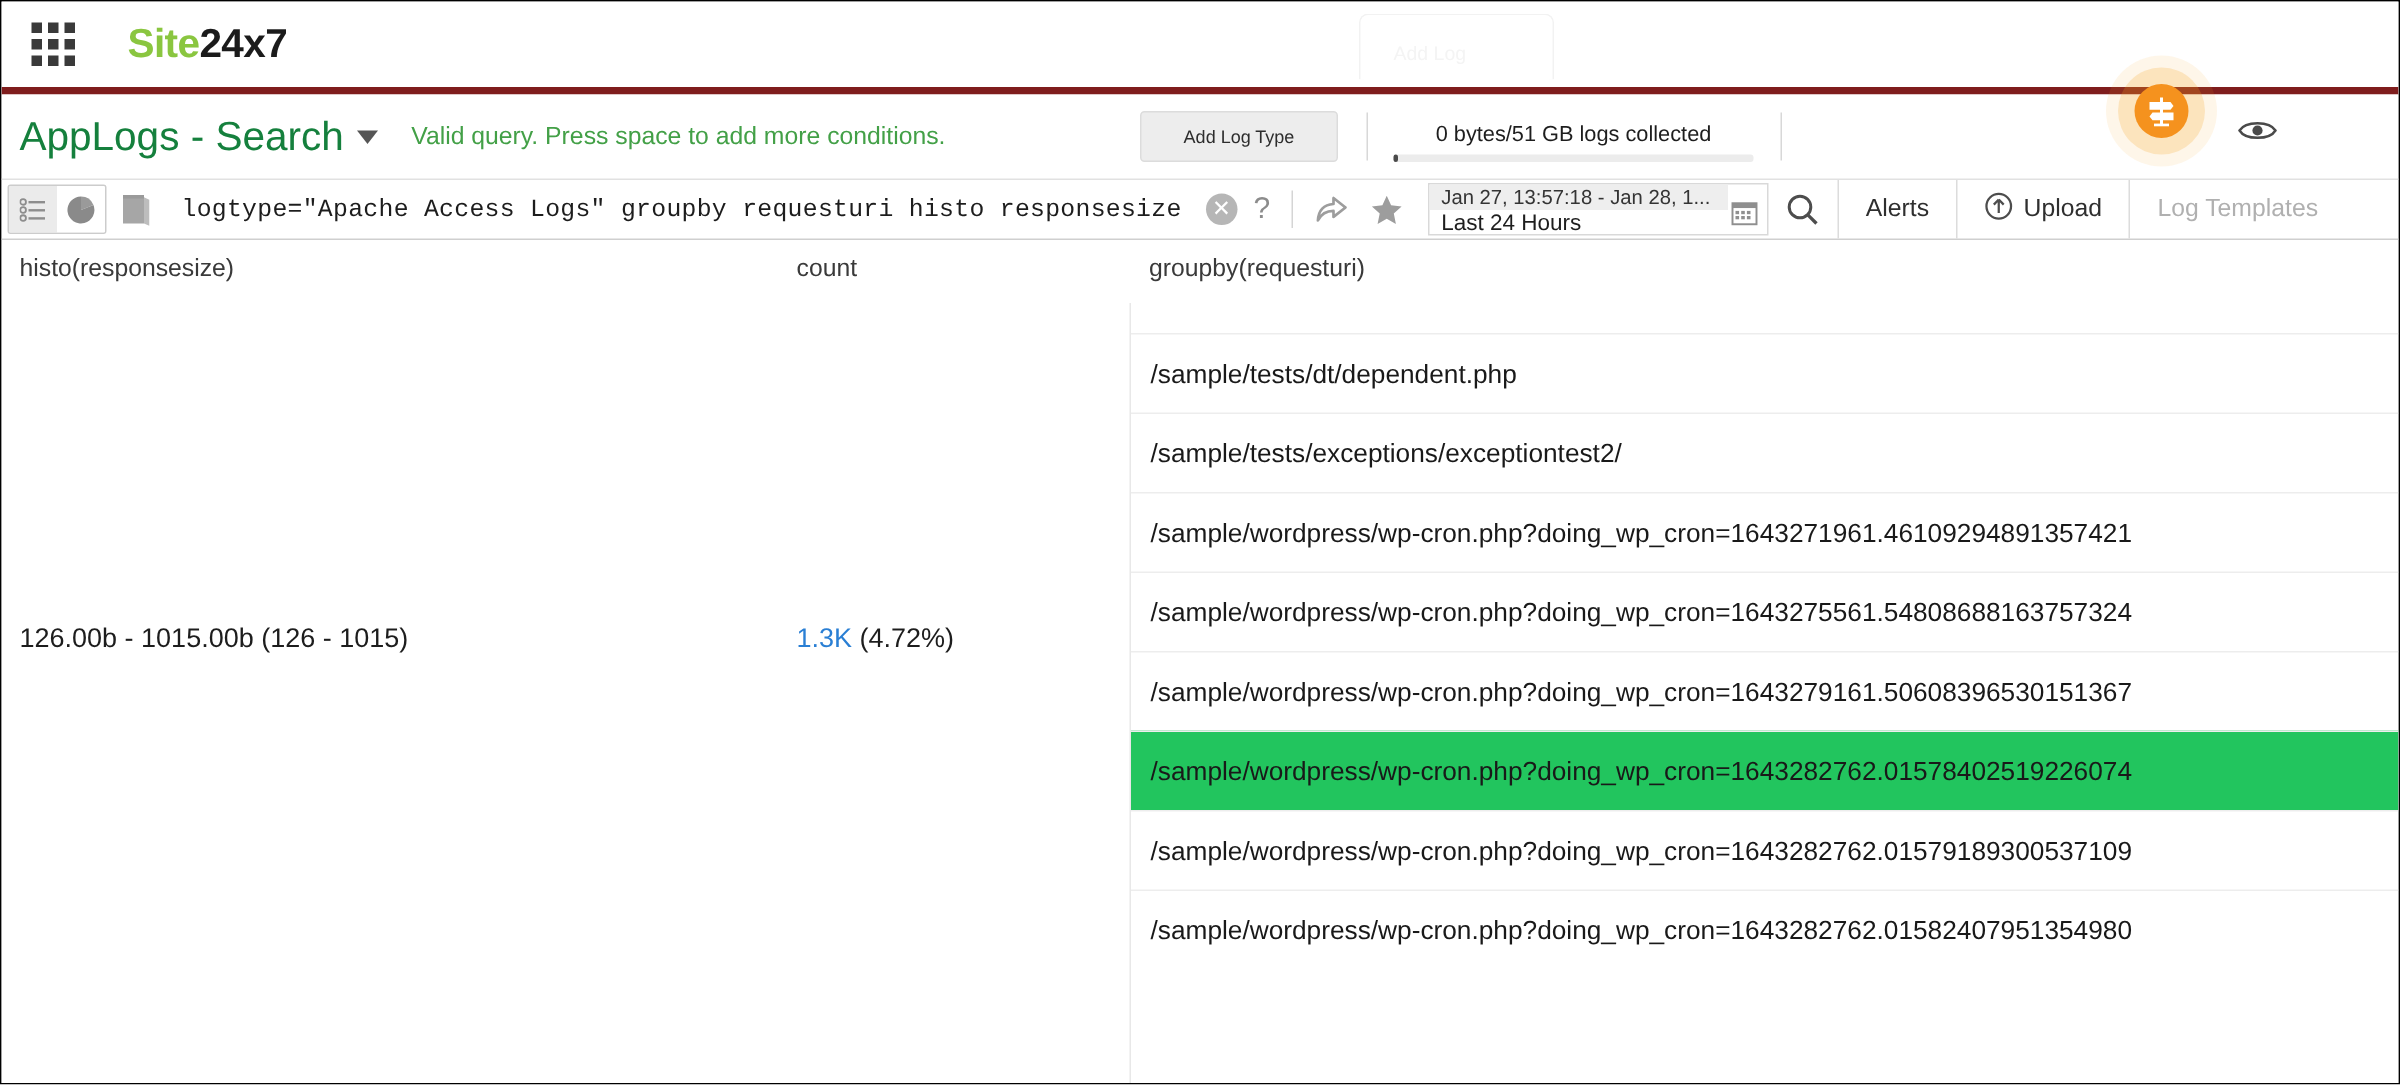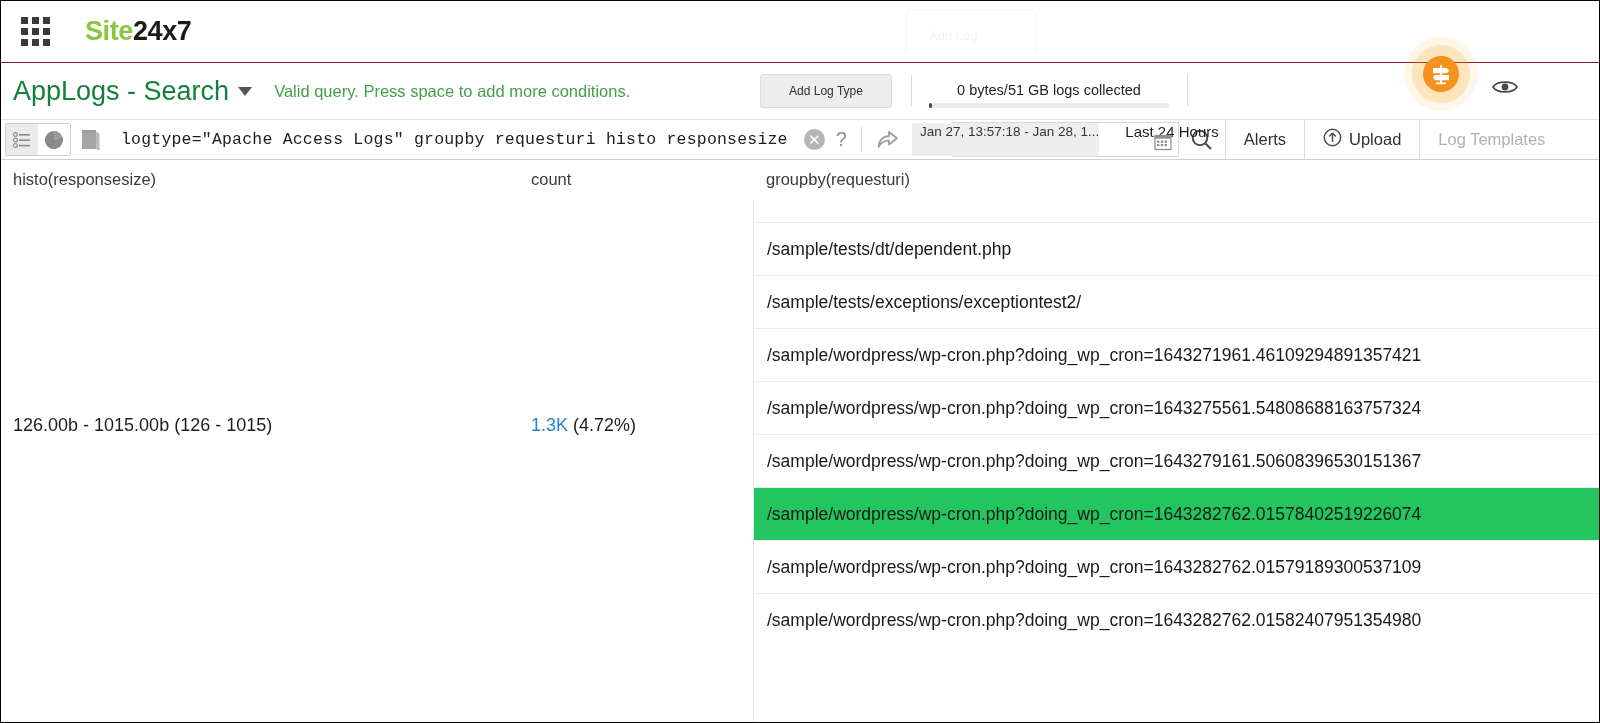--- a/index.html
+++ b/index.html
@@ -16,21 +16,21 @@
     background: #fff;
     overflow: hidden;
   }
 
   
   .topbar {
     position: relative;
     height: 62px;
     display: flex;
     align-items: center;
-    border-bottom: 1px solid #7f1d1d;
+    border-bottom: 5px solid #7f1d1d;
     background: #fff;
   }
   .waffle {
     margin-left: 18px;
     width: 32px; height: 32px;
     display: grid;
     grid-template-columns: repeat(3, 7px);
     grid-template-rows: repeat(3, 7px);
     gap: 4px;
     align-content: center;
@@ -227,21 +227,21 @@
     cursor: pointer; display: flex; align-items: center;
   }
   .daterange {
     margin-left: 16px;
     align-self: stretch;
     margin-top: 2px; margin-bottom: 2px;
     width: 227px;
     border: 1px solid #d9d9d9;
     background: #fff;
     position: relative;
-    display: flex; justify-content: center;
+    display: flex; flex-direction: column; justify-content: center;
     padding-left: 8px;
     cursor: pointer;
   }
   .dr-top {
     font-size: 13.5px; color: #343434;
     background: #eeeeee;
     margin: 0 26px 0 -8px;
     padding: 1px 0 1px 8px;
     white-space: nowrap;
   }

